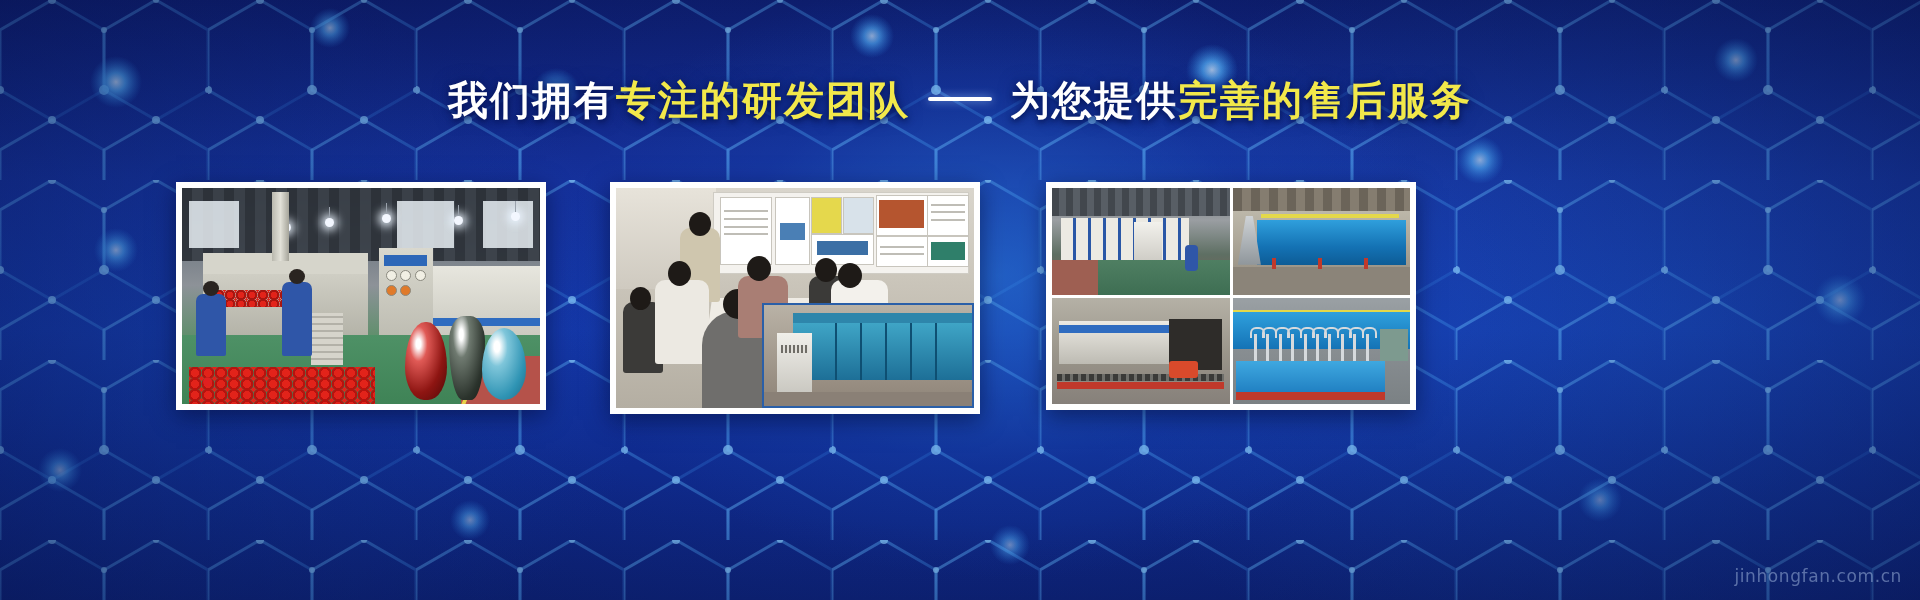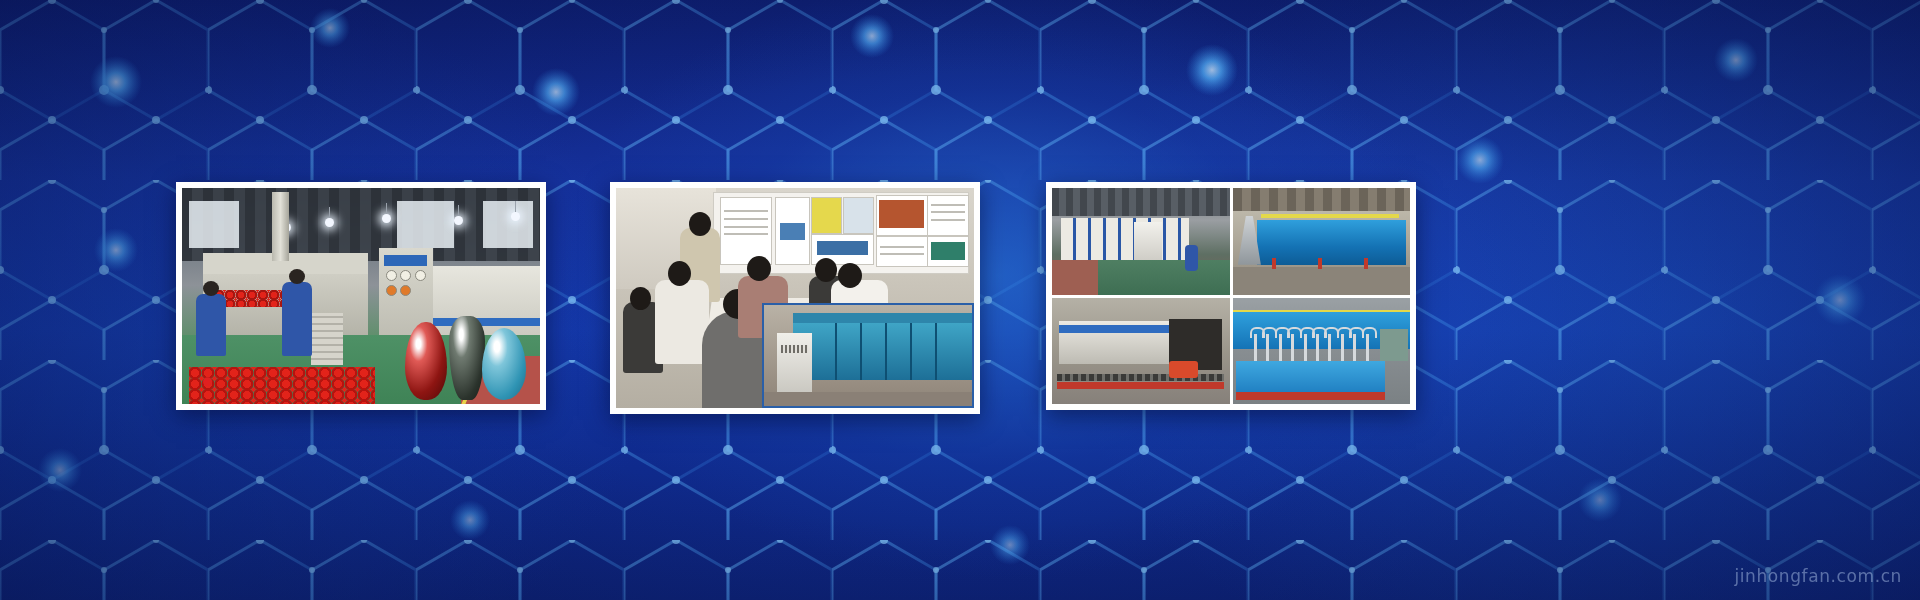--- a/index.html
+++ b/index.html
@@ -226,20 +226,23 @@
         <circle cx="60" cy="470" r="22" fill="url(#nodeG)" opacity=".6"></circle>
         <circle cx="470" cy="520" r="20" fill="url(#nodeG)" opacity=".55"></circle>
         <circle cx="1010" cy="545" r="20" fill="url(#nodeG)" opacity=".5"></circle>
         <circle cx="1600" cy="500" r="22" fill="url(#nodeG)" opacity=".5"></circle>
       </g>
     </svg>
   </div>
 
   <div class="vignette"></div>
 
+  <div class="headline">
+    <span class="hl-w">我们拥有</span><span class="hl-y">专注的研发团队</span><span class="hl-dash"></span><span class="hl-w">为您提供</span><span class="hl-y">完善的售后服务</span>
+  </div>
 
   <div class="cards">
 
     <div class="card" id="card-1">
       <div class="inner">
         <div class="ph1">
           <div class="roof"></div>
           <div class="window" style="left:2%;width:14%"></div>
           <div class="window" style="left:60%;width:16%"></div>
           <div class="window" style="left:84%;width:14%"></div>

